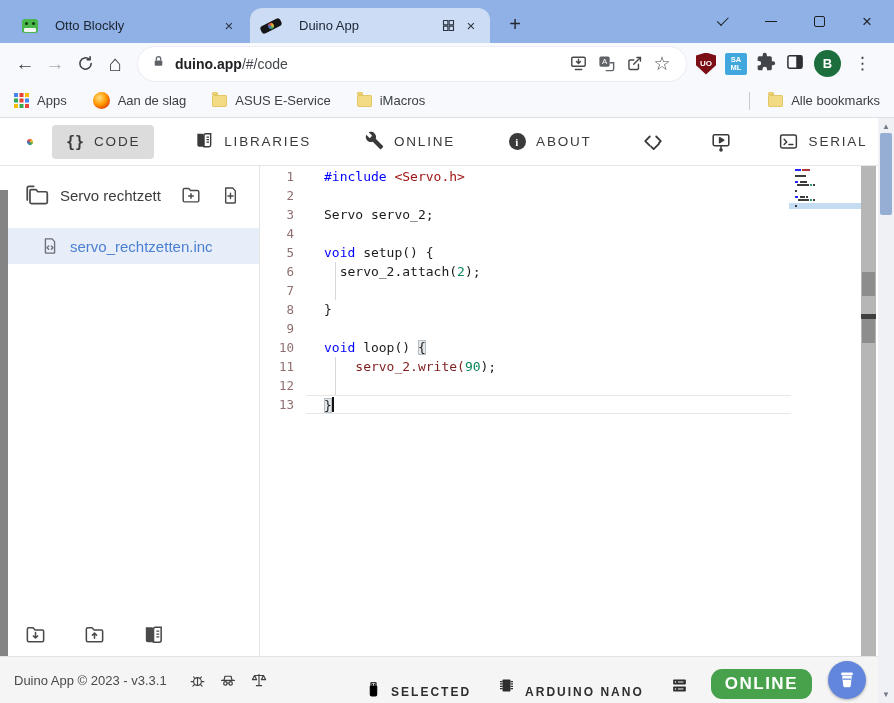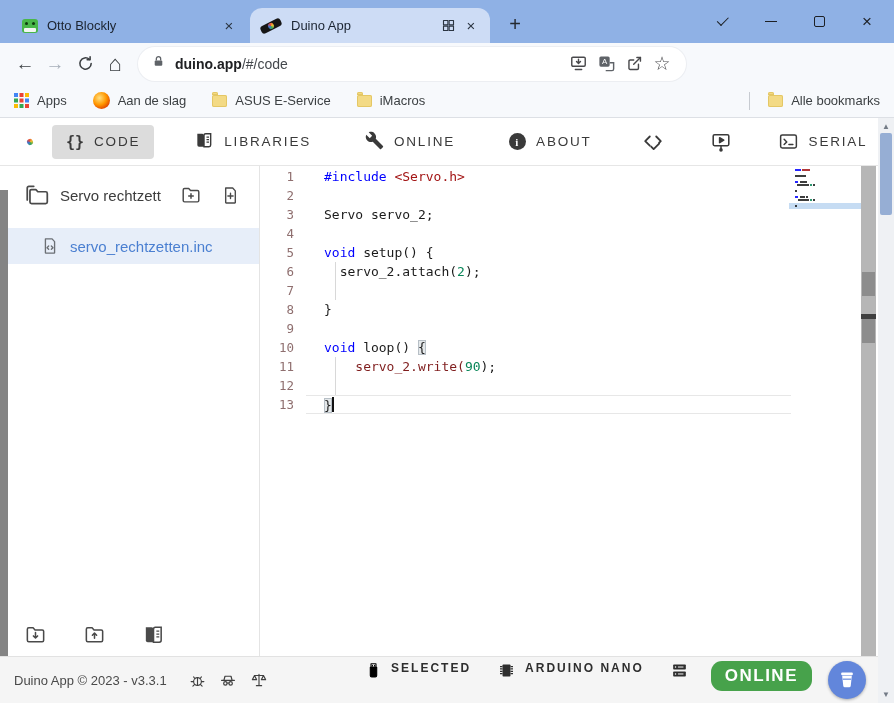--- a/index.html
+++ b/index.html
@@ -5,21 +5,21 @@
   * { margin:0; padding:0; box-sizing:border-box; }
   html,body { width:894px; height:703px; overflow:hidden; }
   body { font-family:"Liberation Sans", sans-serif; position:relative; background:#fff; }
   svg.ic { fill:none; stroke:currentColor; stroke-width:1.8; stroke-linecap:round; stroke-linejoin:round; display:block; }
 
   
   .tabstrip { position:absolute; left:0; top:0; width:894px; height:43px; background:#8fb1e5; }
   .tab { position:absolute; top:8px; height:35px; display:flex; align-items:center; padding:0 10px; font-size:13px; color:#1c2430; }
   .tab.inactive { left:12px; width:236px; }
   .tab.active { left:250px; width:240px; background:#cddcf5; border-radius:12px 12px 0 0; color:#1b2431; }
-  .tab-title { flex:1; white-space:nowrap; overflow:hidden; margin-left:9px; }
+  .tab-title { flex:1; white-space:nowrap; overflow:hidden; margin-left:17px; }
   .tab-close { width:18px; height:18px; border-radius:50%; display:flex; align-items:center; justify-content:center; font-size:15px; color:#2b3542; }
   .fav-otto { width:16px; height:14px; background:#49b749; border-radius:3px; position:relative; flex:0 0 auto; }
   .fav-otto::before { content:""; position:absolute; left:3px; top:3px; width:3px; height:3px; background:#0d3b0d; border-radius:50%; box-shadow:7px 0 0 #0d3b0d; }
   .fav-otto::after { content:""; position:absolute; left:2px; bottom:1px; width:12px; height:4px; background:#f2f6f2; border-radius:1px; }
   .board { background:#161616; border-radius:3px; position:relative; transform:rotate(-27deg); }
   .board::after { content:""; position:absolute; left:50%; top:50%; transform:translate(-50%,-50%); width:6px; height:6px; border-radius:50%; background:conic-gradient(#e4483b,#f2c231,#3aa655,#3a74d8,#e4483b); }
   .fav-board { width:22px; height:8px; flex:0 0 auto; }
   .tab-grid { margin:0 6px; color:#2b3542; }
   .newtab { position:absolute; left:502px; top:11px; width:26px; height:26px; display:flex; align-items:center; justify-content:center; font-size:20px; color:#24292f; }
   .wincontrols { position:absolute; right:0; top:0; height:43px; display:flex; align-items:center; gap:26px; padding-right:16px; color:#1d2025; }
@@ -95,21 +95,21 @@
 
   
   .ibeam { position:absolute; left:447px; top:549px; width:8px; height:16px; }
   .ibeam::before { content:""; position:absolute; left:3px; top:1px; bottom:1px; width:1.6px; background:#8a8a8a; }
   .ibeam::after { content:""; position:absolute; left:1px; right:1px; top:0; height:1.6px; background:#8a8a8a; box-shadow:0 13px 0 #8a8a8a; }
 
   
   .statusbar { position:absolute; left:0; top:538px; width:894px; height:47px; background:#f5f5f5; border-top:1px solid #e2e2e2; display:flex; align-items:center; padding-left:14px; }
   .copyright { font-size:13px; color:#4a4a4a; margin-right:22px; white-space:nowrap; }
   .st-ic { color:#3f3f3f; margin-right:13px; }
-  .st-right { margin-left:auto; display:flex; align-items:flex-start; padding-right:28px; }
+  .st-right { margin-left:auto; display:flex; align-items:flex-end; padding-right:28px; }
   .st-label { font-size:12px; font-weight:600; letter-spacing:2px; color:#2e2e2e; margin:0 26px 0 9px; white-space:nowrap; }
   .online-pill { background:#47a24b; color:#fff; font-size:17px; font-weight:bold; letter-spacing:1.5px; border-radius:11px; padding:5px 14px; margin:0 16px 0 22px; }
   .coffee { width:38px; height:38px; border-radius:50%; background:#6286db; display:flex; align-items:center; justify-content:center; box-shadow:0 1px 3px rgba(0,0,0,.3); }
 
   
   .bscroll { position:absolute; left:878px; top:118px; width:16px; height:585px; background:#eff1f4; z-index:5; }
   .bscroll .arr { position:absolute; left:0; width:16px; text-align:center; font-size:8px; color:#737b86; }
   .bscroll .thumb { position:absolute; left:2px; width:12px; top:15px; height:82px; background:#96aed4; border-radius:2px; }
 </style>
 </head>
@@ -182,20 +182,40 @@
         </svg>
     </span>
     <span class="pill-ic">
       <svg class="ic" width="19" height="19" viewBox="0 0 24 24">
           <path d="M15 4.5h4.5V9"></path>
           <path d="M19.5 4.5L11 13"></path>
           <path d="M17 13v5a1.5 1.5 0 01-1.5 1.5h-9A1.5 1.5 0 015 18V9a1.5 1.5 0 011.5-1.5H11"></path>
         </svg>
     </span>
     <span class="pill-ic" style="font-size:19px">☆</span>
+  </div>
+  <div class="ext-area">
+    <span class="ublock">UO</span>
+    <span class="saml">
+        <span>SA</span>
+        <span>ML</span>
+      </span>
+    <span>
+      <svg width="20" height="20" viewBox="0 0 24 24">
+          <path fill="#414549" d="M20.5 11H19V7a2 2 0 00-2-2h-4V3.5a2.5 2.5 0 00-5 0V5H4a2 2 0 00-2 2v3.8h1.5a2.7 2.7 0 010 5.4H2V20a2 2 0 002 2h3.8v-1.5a2.7 2.7 0 015.4 0V22H17a2 2 0 002-2v-4h1.5a2.5 2.5 0 000-5z"></path>
+        </svg>
+    </span>
+    <span>
+      <svg width="20" height="20" viewBox="0 0 24 24">
+          <rect x="3.5" y="4.5" width="17" height="15" rx="2" fill="none" stroke="#2d3033" stroke-width="1.8"></rect>
+          <rect x="13.5" y="4.5" width="7" height="15" fill="#2d3033"></rect>
+        </svg>
+    </span>
+    <span class="avatar">B</span>
+    <span class="kebab">⋮</span>
   </div>
 </div>
 
 <div class="bookmarks">
   <span class="bm-item">
     <svg width="15" height="15" viewBox="0 0 15 15">
         <g>
           <rect x="0" y="0" width="4" height="4" fill="#4285f4"></rect>
           <rect x="5.5" y="0" width="4" height="4" fill="#ea4335"></rect>
           <rect x="11" y="0" width="4" height="4" fill="#fbbc05"></rect>

